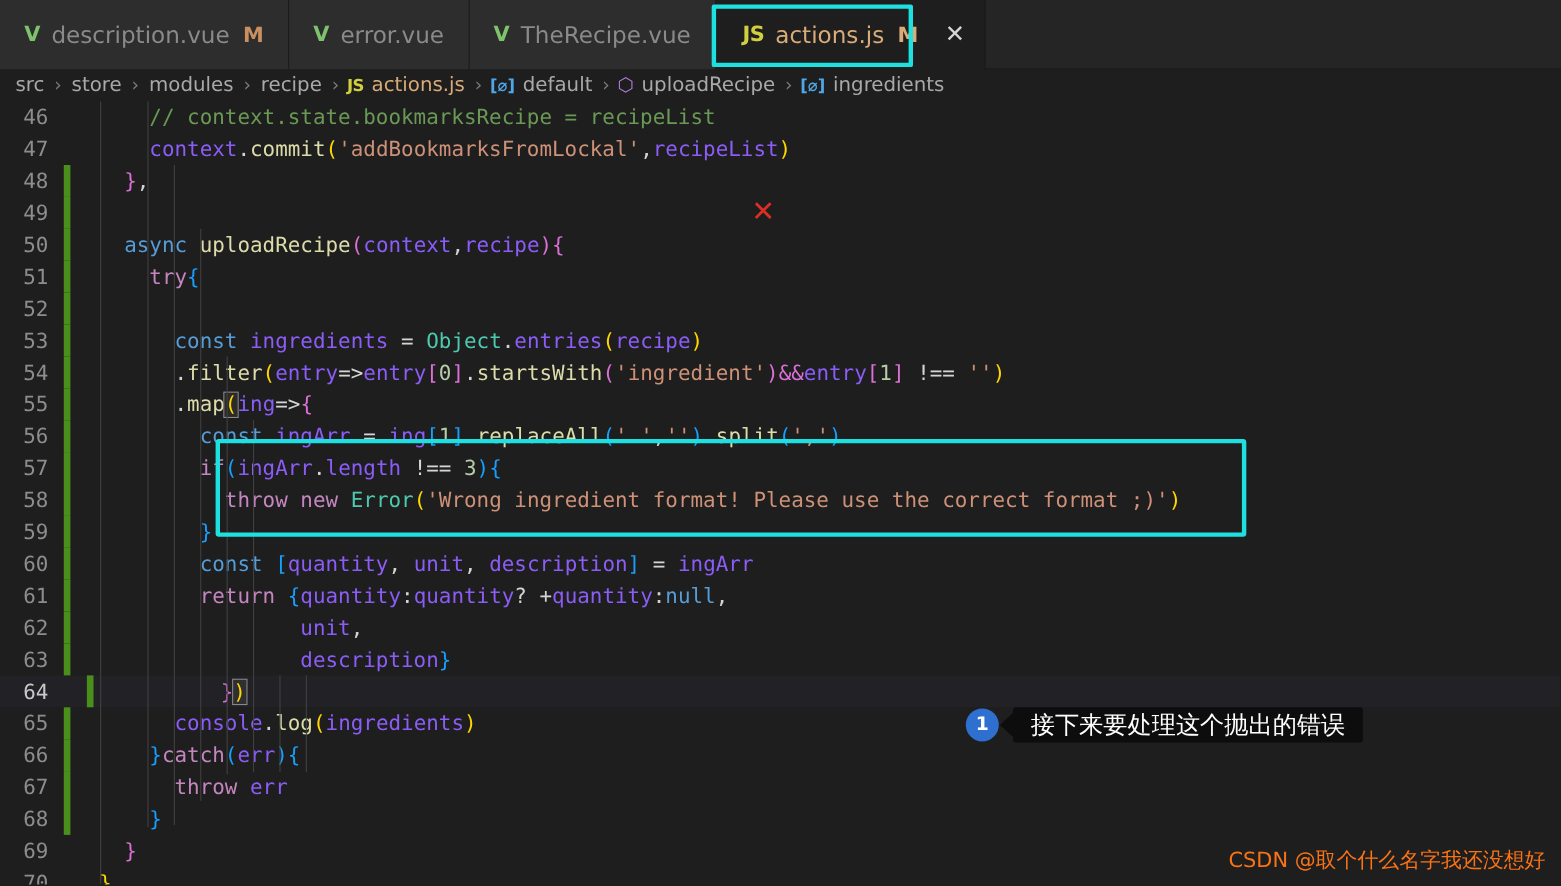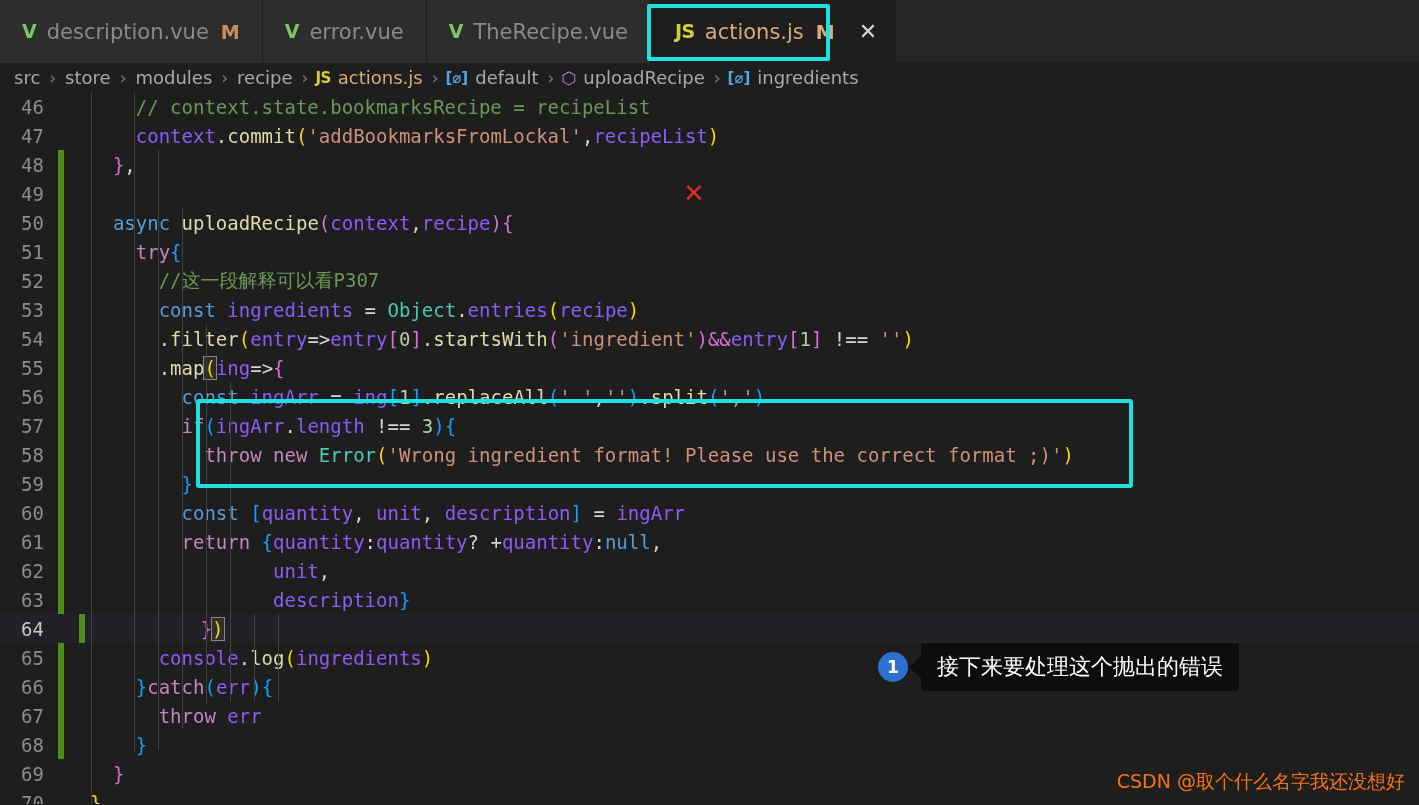--- a/index.html
+++ b/index.html
@@ -116,21 +116,21 @@
     font-family: "DejaVu Sans", sans-serif;
   }
   .callout-arrow {
     width: 0; height: 0; margin-left: 1px;
     border-top: 11px solid transparent;
     border-bottom: 11px solid transparent;
     border-right: 12px solid #0d0d0d;
   }
   .callout-body {
     background: #0d0d0d; color: #ffffff;
-    padding: 9px 16px; font-size: 22px;
+    padding: 1px 16px; font-size: 22px;
     font-family: "DejaVu Sans", sans-serif;
     border-radius: 3px; white-space: nowrap;
   }
 
   
   .watermark {
     position: absolute; right: 14px; bottom: 10px;
     color: #f97316; font-size: 19px;
     font-family: "DejaVu Sans", sans-serif;
     white-space: nowrap;
@@ -236,21 +236,20 @@
 
     <div class="coderow">
       <span class="lnum">51</span>
       <span class="gutter added"></span>
       <span class="codetext"><span class="t-plain">    </span><span class="t-kw">try</span><span class="t-par3">{</span></span>
     </div>
 
     <div class="coderow">
       <span class="lnum">52</span>
       <span class="gutter added"></span>
-      <span class="codetext"><span class="t-plain">      </span><span class="t-com">//这一段解释可以看P307</span></span>
     </div>
 
     <div class="coderow">
       <span class="lnum">53</span>
       <span class="gutter added"></span>
       <span class="codetext"><span class="t-plain">      </span><span class="t-kw2">const</span><span class="t-plain"> </span><span class="t-var">ingredients</span><span class="t-plain"> </span><span class="t-op">=</span><span class="t-plain"> </span><span class="t-cls">Object</span><span class="t-op">.</span><span class="t-var">entries</span><span class="t-par1">(</span><span class="t-var">recipe</span><span class="t-par1">)</span></span>
     </div>
 
     <div class="coderow">
       <span class="lnum">54</span>

